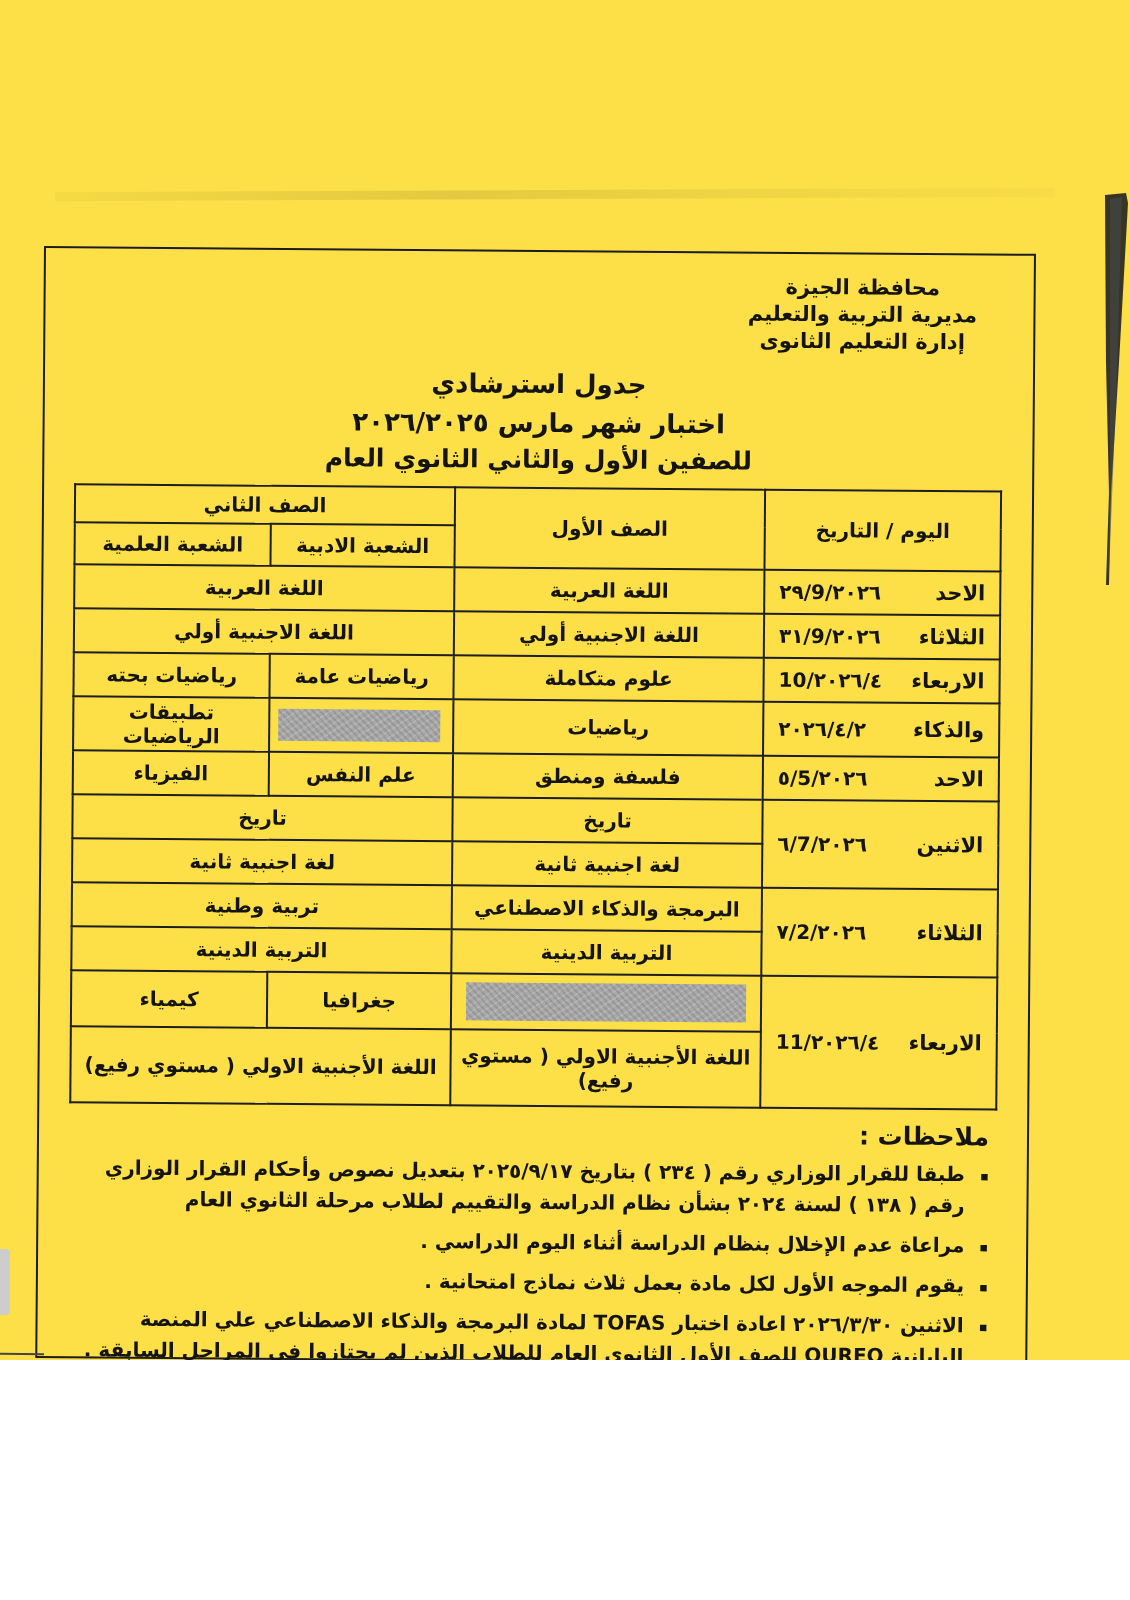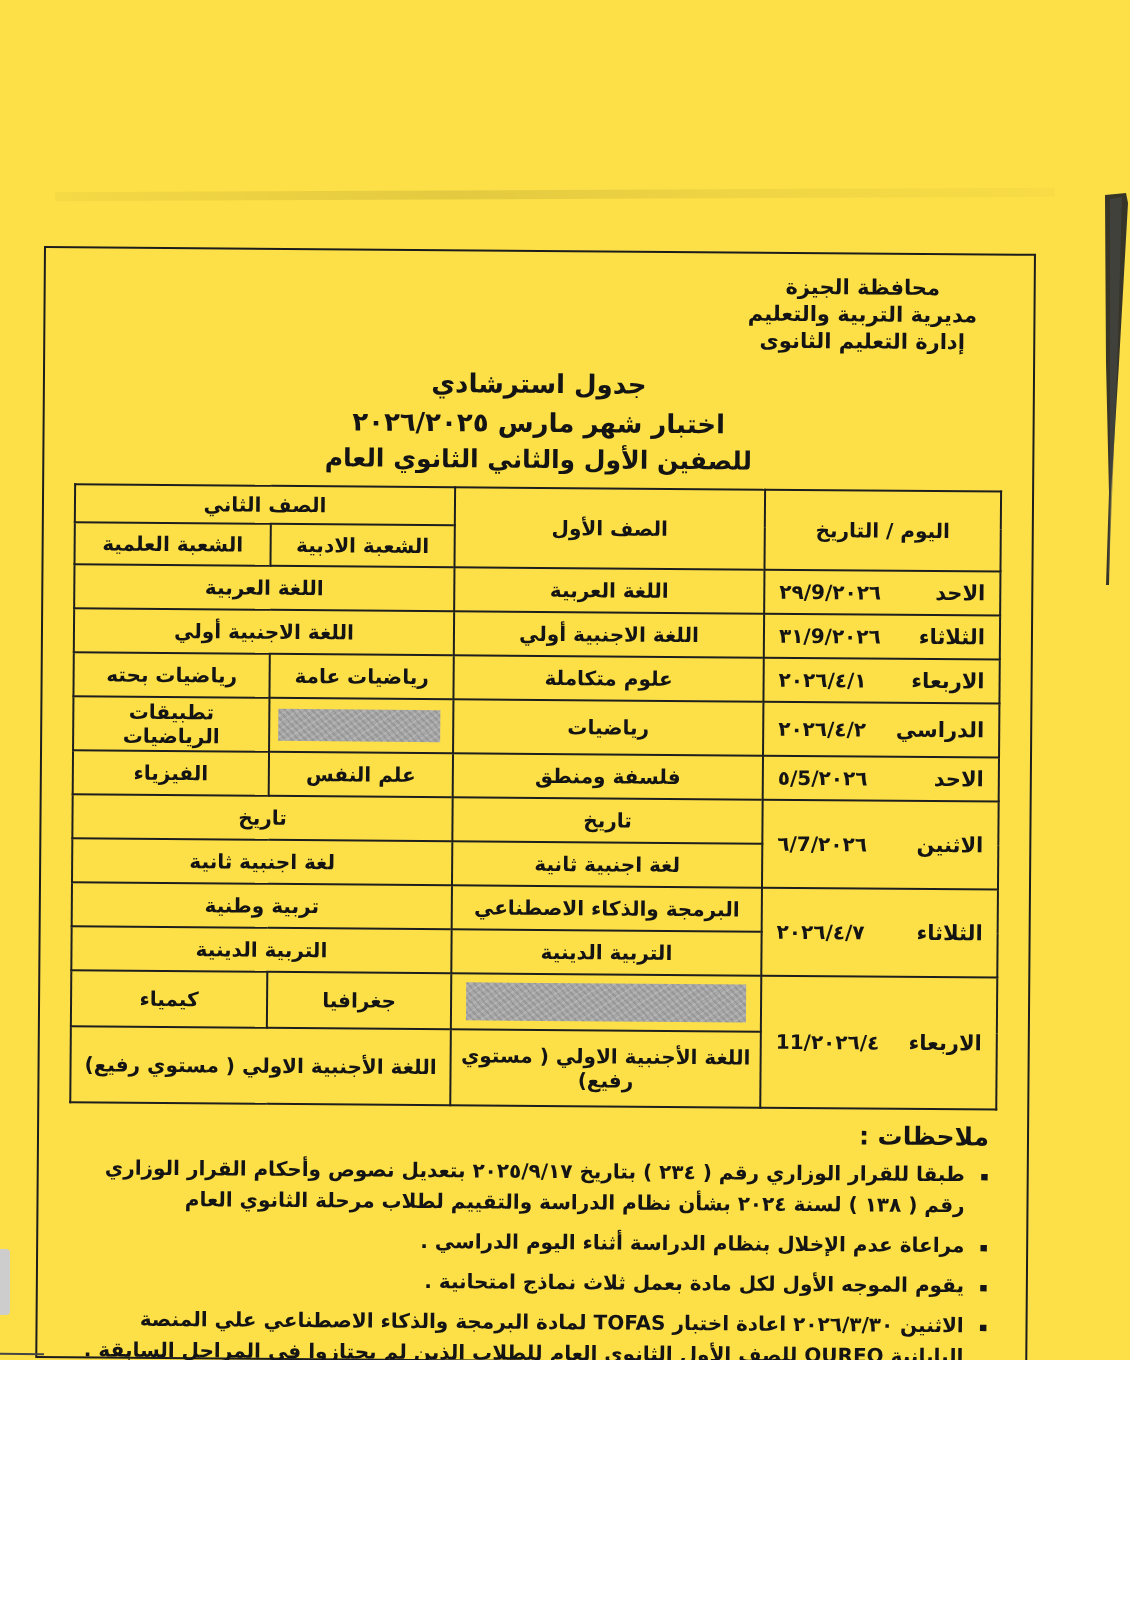--- a/index.html
+++ b/index.html
@@ -115,32 +115,32 @@
                 </div>
             </td>
             <td>اللغة الاجنبية أولي</td>
             <td colspan="2">اللغة الاجنبية أولي</td>
           </tr>
 
           <tr class="r">
             <td>
               <div class="dcell">
                   <span class="day">الاربعاء</span>
-                  <span class="dnum">٢٠٢٦/٤/١</span>
+                  <span class="dnum">٢٠٢٦/٤/10</span>
                 </div>
             </td>
             <td>علوم متكاملة</td>
             <td>رياضيات عامة</td>
             <td>رياضيات بحته</td>
           </tr>
 
           <tr class="r">
             <td>
               <div class="dcell">
-                  <span class="day">الدراسي</span>
+                  <span class="day">والذكاء</span>
                   <span class="dnum">٢٠٢٦/٤/٢</span>
                 </div>
             </td>
             <td>رياضيات</td>
             <td>
                 <div class="redact"></div>
               </td>
             <td>تطبيقات الرياضيات</td>
           </tr>
 
@@ -168,21 +168,21 @@
           </tr>
           <tr class="r">
             <td>لغة اجنبية ثانية</td>
             <td colspan="2">لغة اجنبية ثانية</td>
           </tr>
 
           <tr class="r">
             <td rowspan="2">
               <div class="dcell">
                   <span class="day">الثلاثاء</span>
-                  <span class="dnum">٢٠٢٦/٤/٧</span>
+                  <span class="dnum">٢٠٢٦/2/٧</span>
                 </div>
             </td>
             <td>البرمجة والذكاء الاصطناعي</td>
             <td colspan="2">تربية وطنية</td>
           </tr>
           <tr class="r">
             <td>التربية الدينية</td>
             <td colspan="2">التربية الدينية</td>
           </tr>
 

